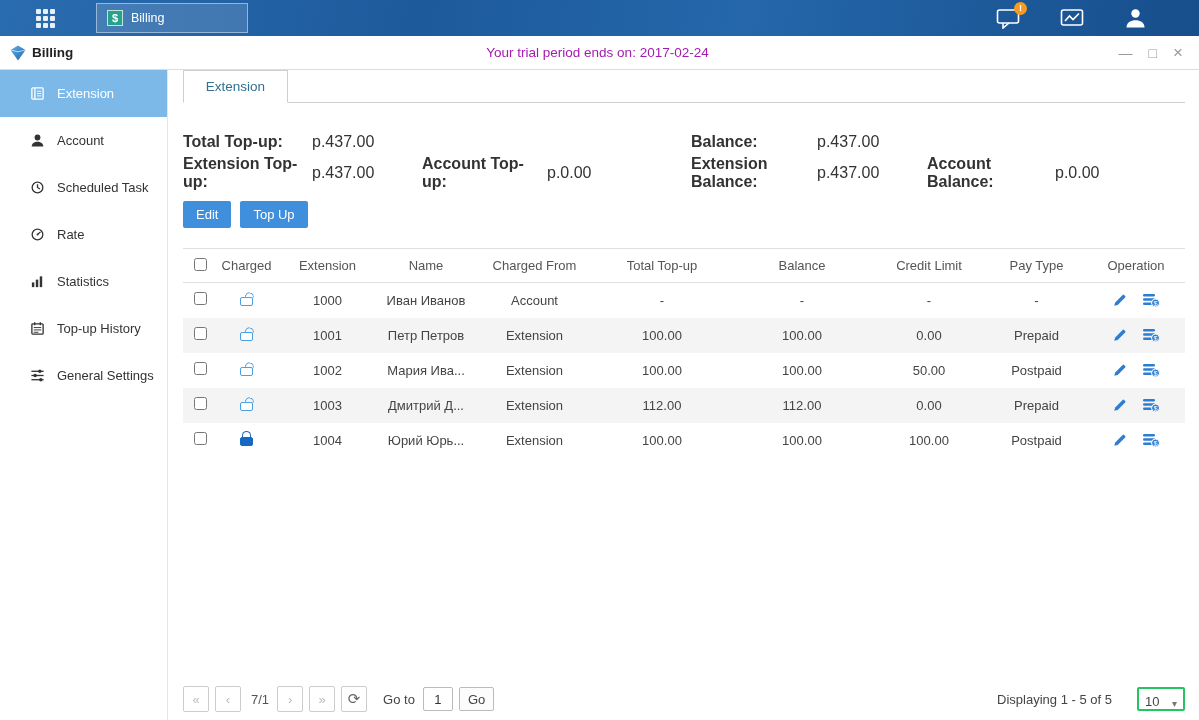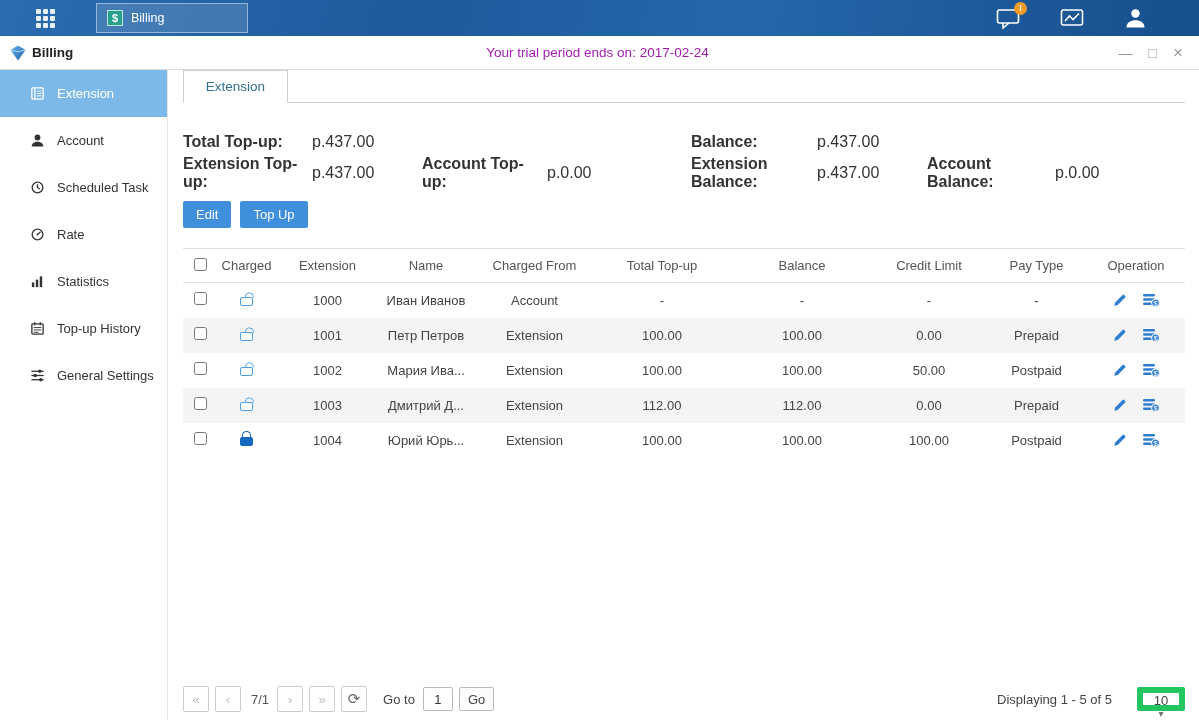--- a/index.html
+++ b/index.html
@@ -84,22 +84,22 @@
   .pg-btn { width:26px; height:26px; border:1px solid #ccc; background:#fff; border-radius:2px; color:#bbb;
             display:flex; align-items:center; justify-content:center; font-size:13px; margin-right:6px; cursor:pointer; }
   .pg-btn.refresh { color:#666; font-size:15px; }
   .pg-ind { margin:0 8px 0 4px; }
   .goto-lbl { margin:0 8px 0 10px; color:#444;text-align:center; }
   .goto-input { width:30px; height:24px; border:1px solid #bbb; border-radius:2px; text-align:center;
                 font-size:13px; font-family:inherit; color:#333; }
   .go-btn { height:24px; padding:0 8px; margin-left:6px; border:1px solid #bbb; background:#fcfcfc;
             border-radius:2px; font-size:13px; font-family:inherit; color:#444; cursor:pointer; }
   .pager-right { margin-left:auto; display:flex; align-items:center; gap:25px; color:#444; }
-  .pagesize { width:48px; height:24px; border:6px solid #22c55e; border-radius:2px; display:flex; align-items:center;
-              justify-content:space-between; padding:0 6px; cursor:pointer; background:#fff;flex-direction:column; }
+  .pagesize { width:48px; height:24px; border:2px solid #22c55e; border-radius:2px; display:flex; align-items:flex-end;
+              justify-content:space-between; padding:0 6px; cursor:pointer; background:#fff; }
   .pagesize .caret { color:#777; font-size:10px; }
 </style>
 </head>
 <body>
 
 <div class="topbar">
   <div class="grid-icon">
     <i></i>
       <i></i>
       <i></i>

